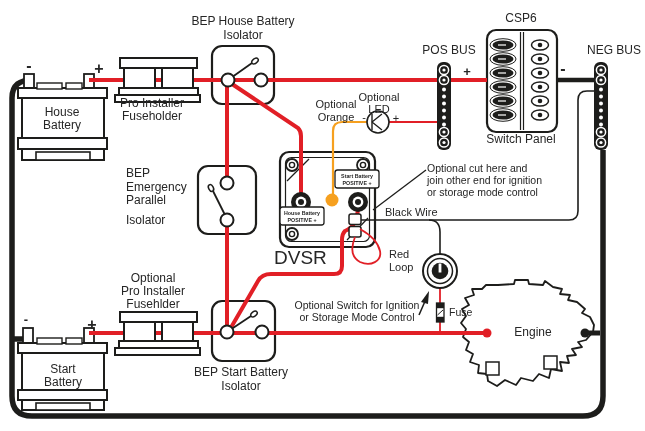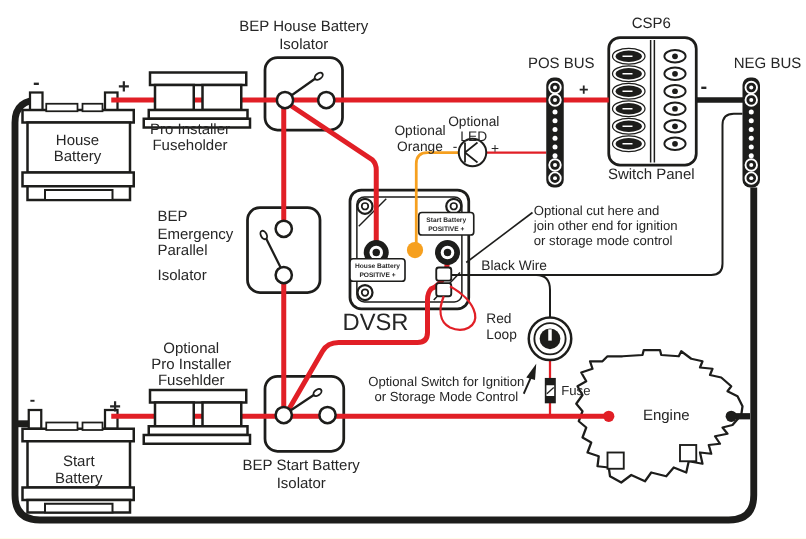--- a/index.html
+++ b/index.html
@@ -1,16 +1,16 @@
 <!DOCTYPE html>
 <html><head>
 <meta charset="utf-8">
 <style>
   html,body{margin:0;padding:0;background:#fff;}
-  .stage{width:645px;height:431px;position:relative;background:#fef9c3;overflow:hidden;}
+  .stage{width:645px;height:431px;position:relative;background:#fde047;overflow:hidden;}
   svg{display:block;}
   text{font-family:"Liberation Sans",sans-serif;fill:#262626;}
   .t12{font-size:12px;}
   .t11{font-size:11px;}
   .t10{font-size:10.5px;}
   .t19{font-size:19px;}
   .t5{font-size:5.3px;font-weight:bold;}
   .sign16{font-size:16px;font-weight:bold;}
   .sign13{font-size:13px;font-weight:bold;}
   .mid{text-anchor:middle;}

